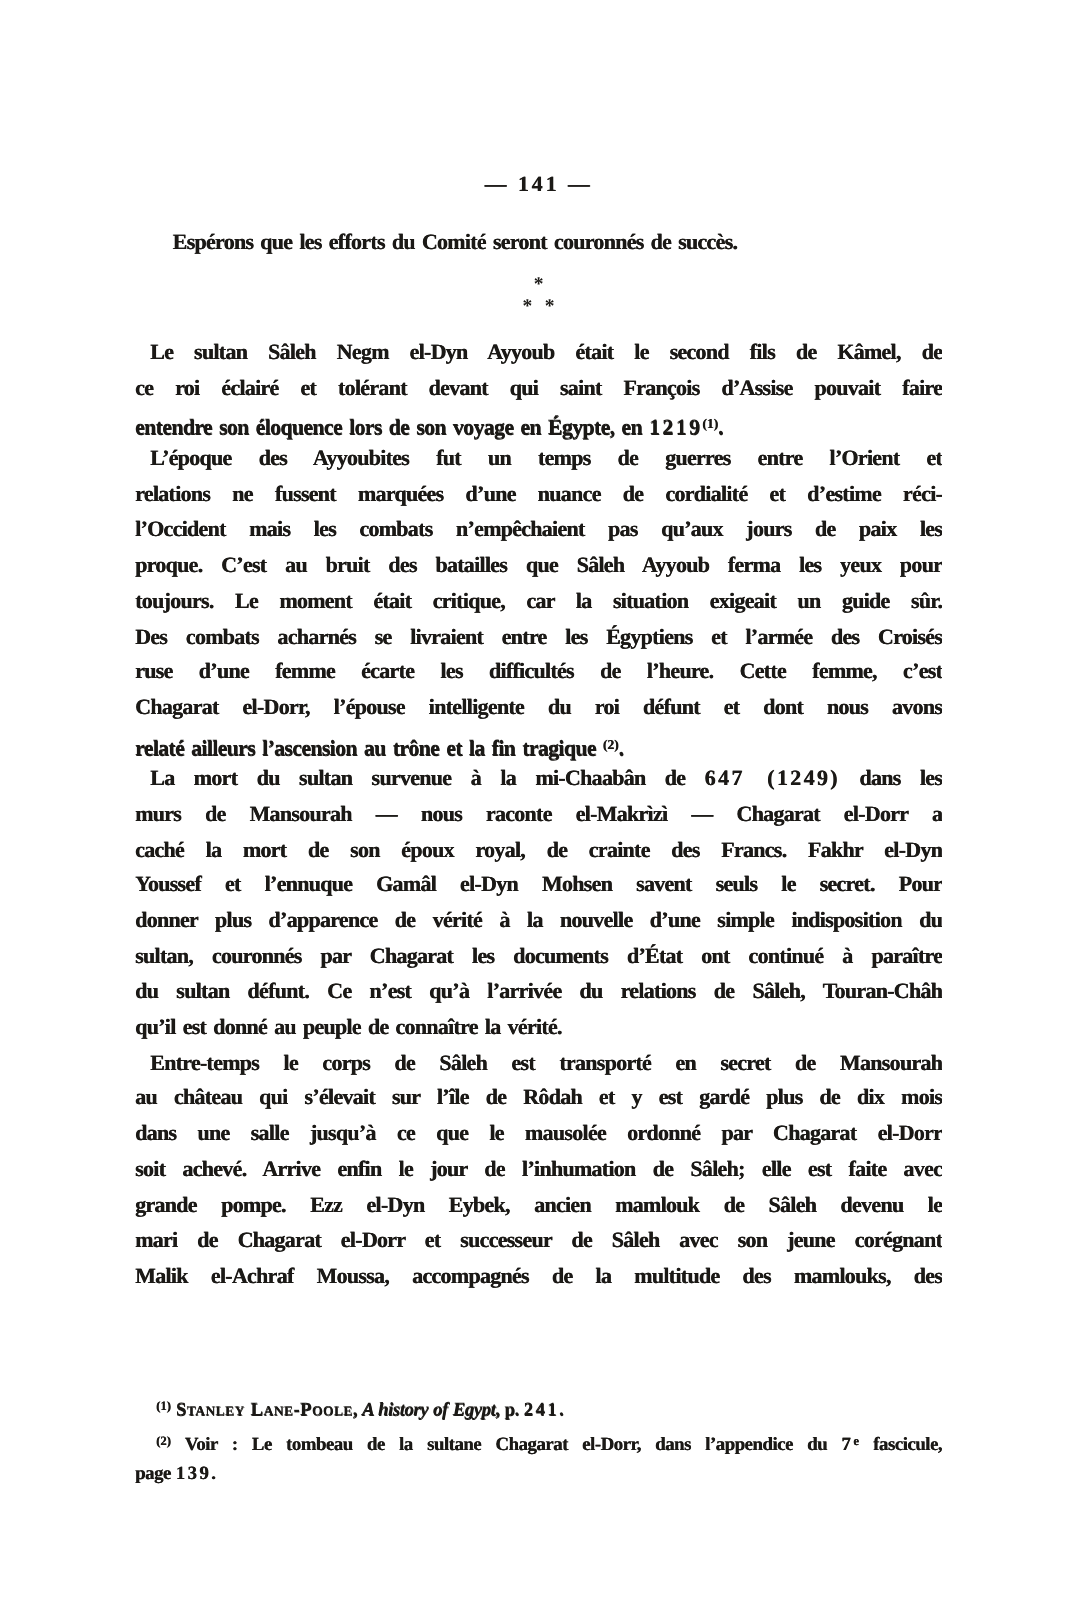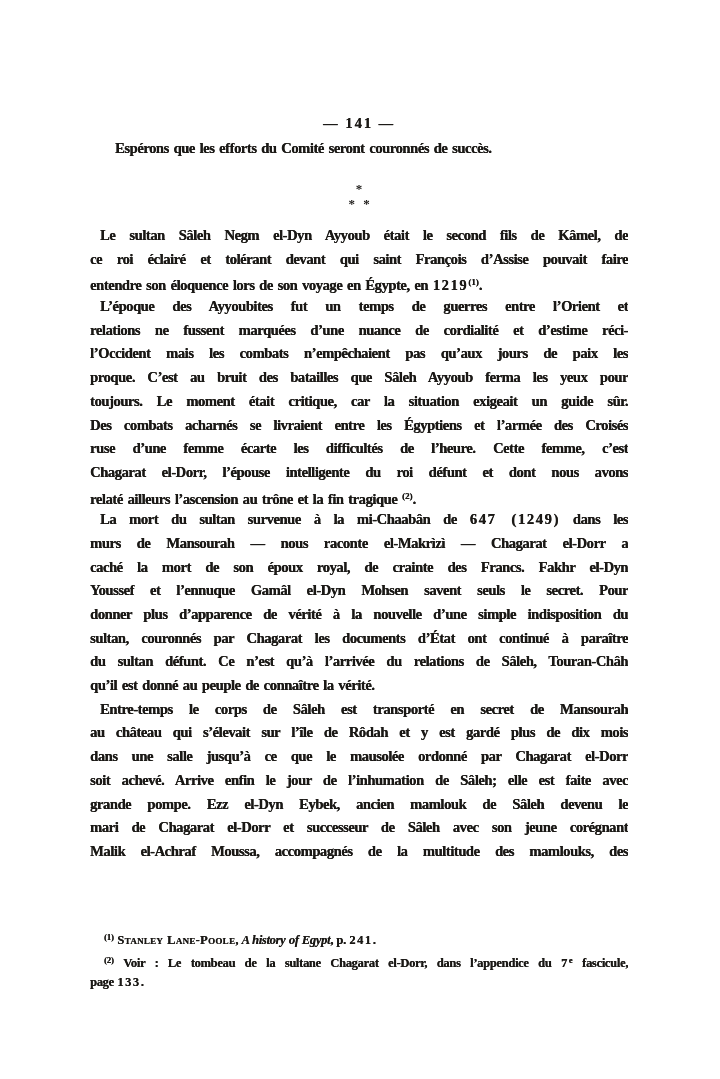--- a/index.html
+++ b/index.html
@@ -17,21 +17,21 @@
   .text-col {
     position: absolute; left: 90px; top: 0; width: 538px; height: 898px; margin-top: 32px;
   }
   .pg-header {
     position: absolute; top: 83px; left: 0; right: 0;
     text-align: center;
     font-size: 14.5px; font-weight: bold; letter-spacing: 2px;
     text-shadow: 0.3px 0.2px 0 currentColor;
   }
   .intro-line {
-    position: absolute; top: 105px; left: 0; width: 538px;
+    position: absolute; top: 119px; left: 0; width: 538px;
     font-size: 14.6px; font-weight: bold; letter-spacing: -0.45px;
     word-spacing: 1.5px;
     line-height: 23.7px; max-height: 23.7px; overflow: hidden;
     text-indent: 25px;
     text-shadow: 0.3px 0.2px 0 currentColor;
   }
   .sep {
     position: absolute; top: 149px; left: 0; right: 0;
     text-align: center;
     font-size: 13px; font-weight: bold;
@@ -115,17 +115,17 @@
       <div class="bl">dans une salle jusqu’à ce que le mausolée ordonné par Chagarat el-Dorr</div>
       <div class="bl">soit achevé. Arrive enfin le jour de l’inhumation de Sâleh; elle est faite avec</div>
       <div class="bl">grande pompe. Ezz el-Dyn Eybek, ancien mamlouk de Sâleh devenu le</div>
       <div class="bl">mari de Chagarat el-Dorr et successeur de Sâleh avec son jeune corégnant</div>
       <div class="bl">Malik el-Achraf Moussa, accompagnés de la multitude des mamlouks, des</div>
     </div>
 
     <div class="fn-block">
       <div class="fl ind"><span class="sup">(1)</span><span> </span><span class="sc">Stanley Lane-Poole</span><span>, </span><span class="it">A history of Egypt</span><span>, p. </span><span class="num">241</span><span>.</span></div>
       <div class="fl ind just"><span class="sup">(2)</span><span> Voir : Le tombeau de la sultane Chagarat el-Dorr, dans l’appendice du </span><span class="num">7</span><span class="sup">e</span><span> fascicule,</span></div>
-      <div class="fl"><span>page </span><span class="num">133</span><span>.</span></div>
+      <div class="fl"><span>page </span><span class="num">139</span><span>.</span></div>
     </div>
 
   </div>
 </div>
 
 </body></html>

